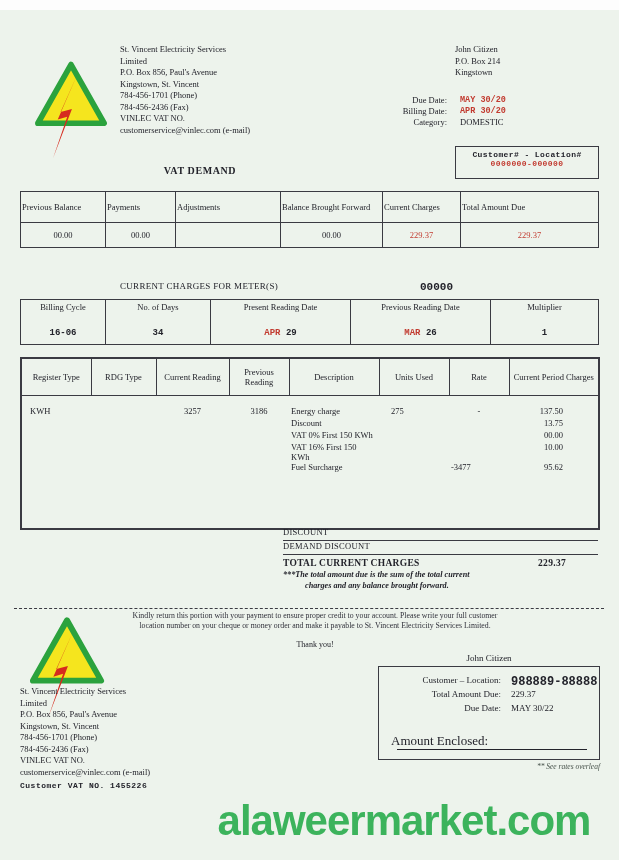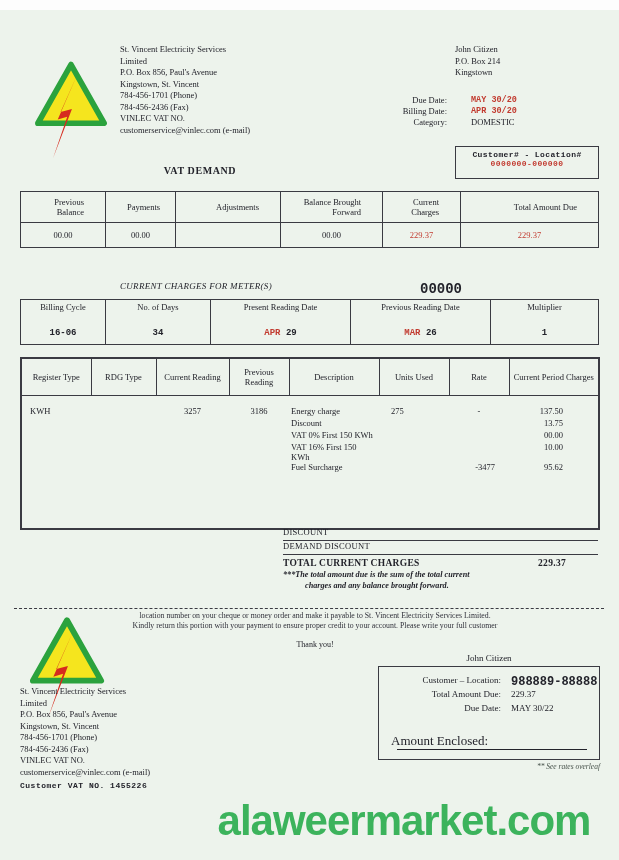--- a/index.html
+++ b/index.html
@@ -15,58 +15,58 @@
   
   #logo1 { left:33px; top:57px; width:76px; height:106px; }
   #logo2 { left:28px; top:612px; width:78px; height:110px; z-index:1; }
 
   
   #company1 { left:120px; top:44px; }
   #recipient { left:455px; top:44px; }
   #dates { left:330px; top:95px; }
   .date-row { display:flex; height:11px; }
   .date-label { width:117px; text-align:right; font-size:8.5px; }
-  .date-value { margin-left:24px; font-size:8.5px; }
+  .date-value { margin-left:13px; font-size:8.5px; }
   #custbox { left:455px; top:146px; width:144px; height:33px; border:1.2px solid #3a3a42; text-align:center; padding-top:3px; box-sizing:border-box; }
   #custbox .bt { font-size:8px; letter-spacing:.4px; }
   #invoice-title { left:60px; top:165px; width:280px; text-align:center; font-size:10px; font-weight:700; letter-spacing:.6px; }
 
   
   table { border-collapse:collapse; table-layout:fixed; }
   th, td { overflow:hidden; }
 
   
   #t1 { left:20px; top:191px; }
   #t1 table { width:578px; border:1.5px solid #3a3a42; }
-  #t1 th { border:1.2px solid #3a3a42; font-size:8.5px; font-weight:400; padding:2px 21px; height:26px; vertical-align:middle; text-align:right; }
+  #t1 th { border:1.2px solid #3a3a42; font-size:8.5px; font-weight:400; padding:2px 1px; height:26px; vertical-align:middle; text-align:left; }
   #t1 td { border:1.2px solid #3a3a42; font-size:8.5px; height:22px; text-align:center; vertical-align:middle; }
 
   
-  #meter-title { left:120px; top:281px; font-size:9px; letter-spacing:.3px;font-style:italic; }
-  #meter-num { left:420px; top:281px; font-size:14px; }
+  #meter-title { left:120px; top:281px; font-size:9px; letter-spacing:.3px; }
+  #meter-num { left:420px; top:281px; font-size:11px; }
 
   
   #t2 { left:20px; top:299px;border-radius:9px; }
   #t2 table { width:578px; border:1.5px solid #3a3a42; }
   #t2 td { border:1.2px solid #3a3a42; height:44px; vertical-align:top; padding:0; }
   .t2cell { display:flex; flex-direction:column; justify-content:space-between; height:44px; box-sizing:border-box; padding:2px 2px 6px 2px; }
   .t2h { font-size:8.5px; text-align:center; }
   .t2v { font-size:9px; text-align:center; }
 
   
   #t3 { left:20px; top:357px; }
   #t3 table { width:578px; height:156px; border:2px solid #3a3a42; }
   #t3 th { border:1.2px solid #3a3a42; font-size:8.5px; font-weight:400; padding:2px; height:32px; vertical-align:middle; text-align:center; }
   #t3 td { font-size:8.5px; height:12px; padding:0 2px; vertical-align:top; }
   #t3 tr.first td { padding-top:10px; }
   #t3 td.c-reg { padding-left:8px; }
   #t3 td.c-desc { padding-left:2px; }
   #t3 td.c-units { padding-left:12px; }
   #t3 td.c-rate { text-align:center; }
-  #t3 td.c-rate-r { text-align:right; padding-right:14px; }
+  #t3 td.c-rate-r { padding-right:14px; }
   #t3 td.c-charge { text-align:right; padding-right:35px; }
 
   
   #totals { left:283px; top:527px; width:315px; font-size:8.5px; }
   .tot-line { border-bottom:1px solid #3a3a42; height:13px; letter-spacing:.3px; }
   .tot-main { display:flex; justify-content:space-between; font-weight:700; font-size:9.5px; padding:3px 32px 0 0; letter-spacing:.3px; }
   .tot-note { font-style:italic; font-weight:700; font-size:8.2px; line-height:10.5px; margin-top:2px; }
   .tot-note2 { padding-left:22px; }
 
   
@@ -312,22 +312,22 @@
     </div>
     <div class="tot-note">
       <div>***The total amount due is the sum of the total current</div>
       <div class="tot-note2">charges and any balance brought forward.</div>
     </div>
   </div>
 
   <div id="dashsep" class="abs"></div>
 
   <div id="notice" class="abs">
+    <div>Kindly return this portion with your payment to ensure proper credit to your account. Please write your full customer</div>
     <div>location number on your cheque or money order and make it payable to St. Vincent Electricity Services Limited.</div>
-    <div>Kindly return this portion with your payment to ensure proper credit to your account. Please write your full customer</div>
   </div>
   <div id="thanks" class="abs">Thank you!</div>
 
   <svg id="logo2" class="abs" viewBox="0 0 80 112">
     <polygon points="40,8 75,70 5,70" fill="#f5e51e" stroke="#2ba23d" stroke-width="6" stroke-linejoin="round"></polygon>
     <polygon points="46,20 29,58 41,55 21,107 36,63 26,66" fill="#d62b1f"></polygon>
   </svg>
 
   <div id="stub-name" class="abs">John Citizen</div>
 

